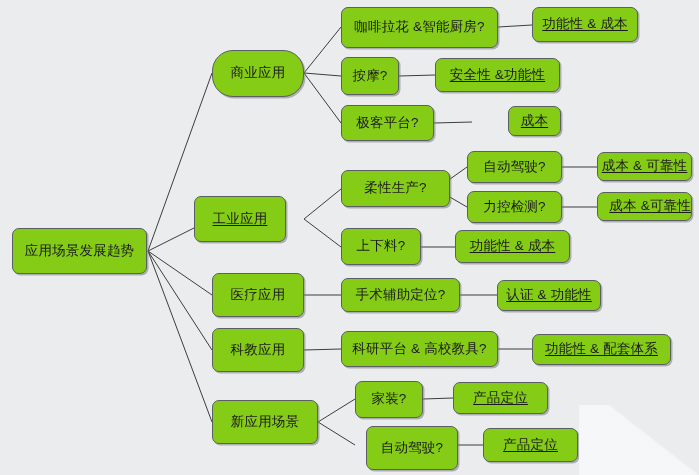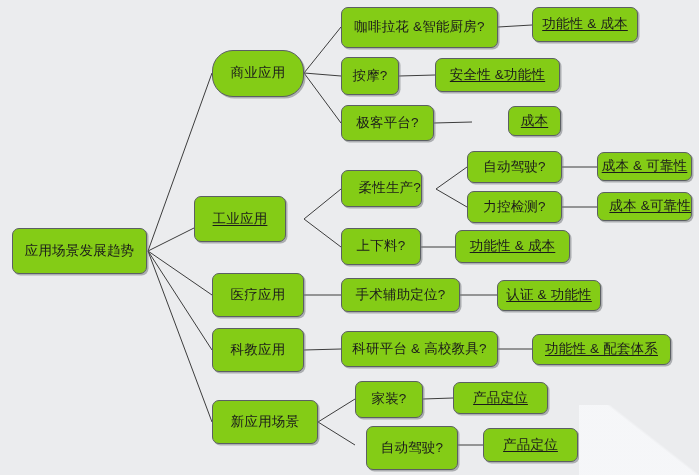--- a/index.html
+++ b/index.html
@@ -116,21 +116,21 @@
       </div>
       <div class="node" style="left: 341px; top: 105px; width: 93px; height: 36px;">
         <span class="label">极客平台?</span>
       </div>
       <div class="node underline" style="left: 472px; top: 106px; width: 53px; height: 30px; margin-left: 36px;">
         <span class="label">成本</span>
       </div>
       <div class="node underline" style="left: 194px; top: 196px; width: 92px; height: 46px;">
         <span class="label">工业应用</span>
       </div>
-      <div class="node" style="left: 341px; top: 170px; width: 81px; height: 37px; justify-content: flex-end;">
+      <div class="node" style="left: 341px; top: 170px; width: 109px; height: 37px;">
         <span class="label">柔性生产?</span>
       </div>
       <div class="node" style="left: 467px; top: 151px; width: 95px; height: 32px;">
         <span class="label">自动驾驶?</span>
       </div>
       <div class="node underline" style="left: 597px; top: 152px; width: 95px; height: 29px;">
         <span class="label">成本 &amp; 可靠性</span>
       </div>
       <div class="node" style="left: 467px; top: 191px; width: 95px; height: 32px;">
         <span class="label">力控检测?</span>

